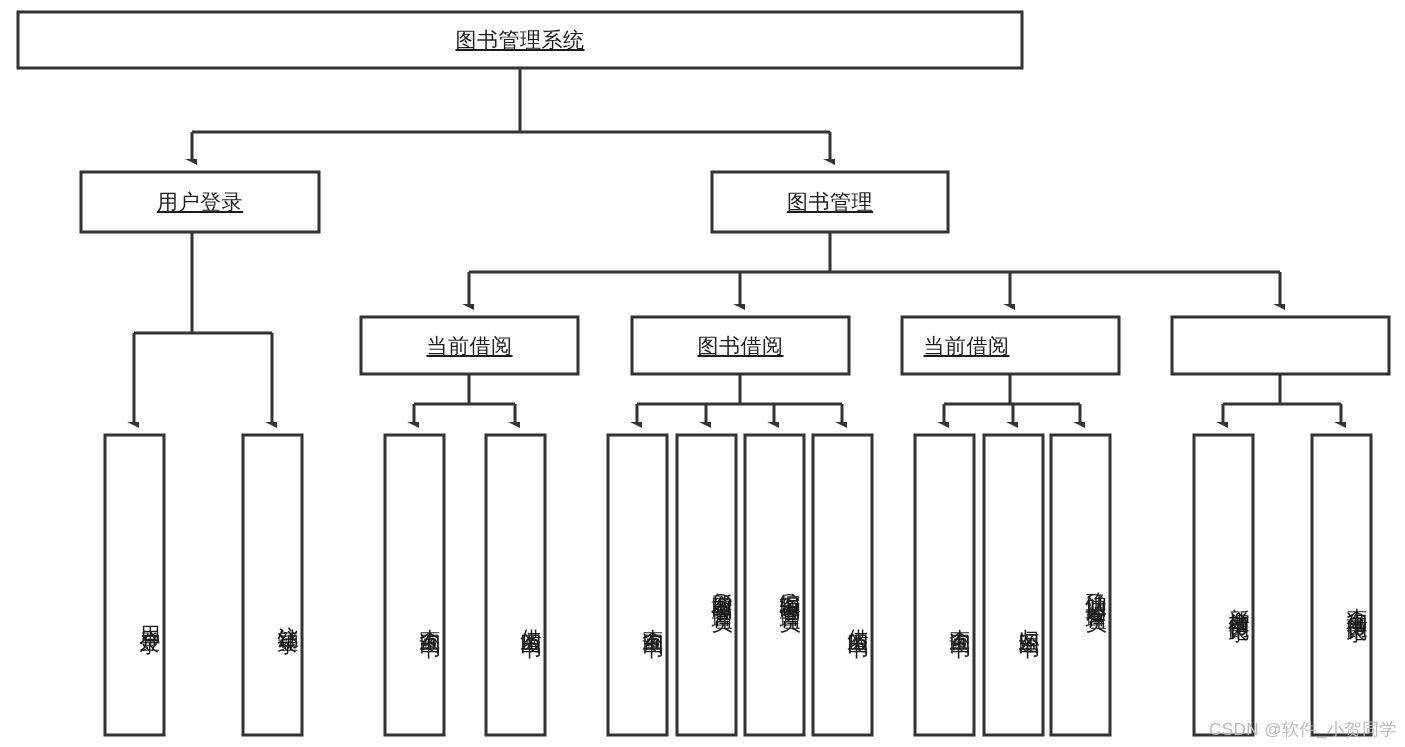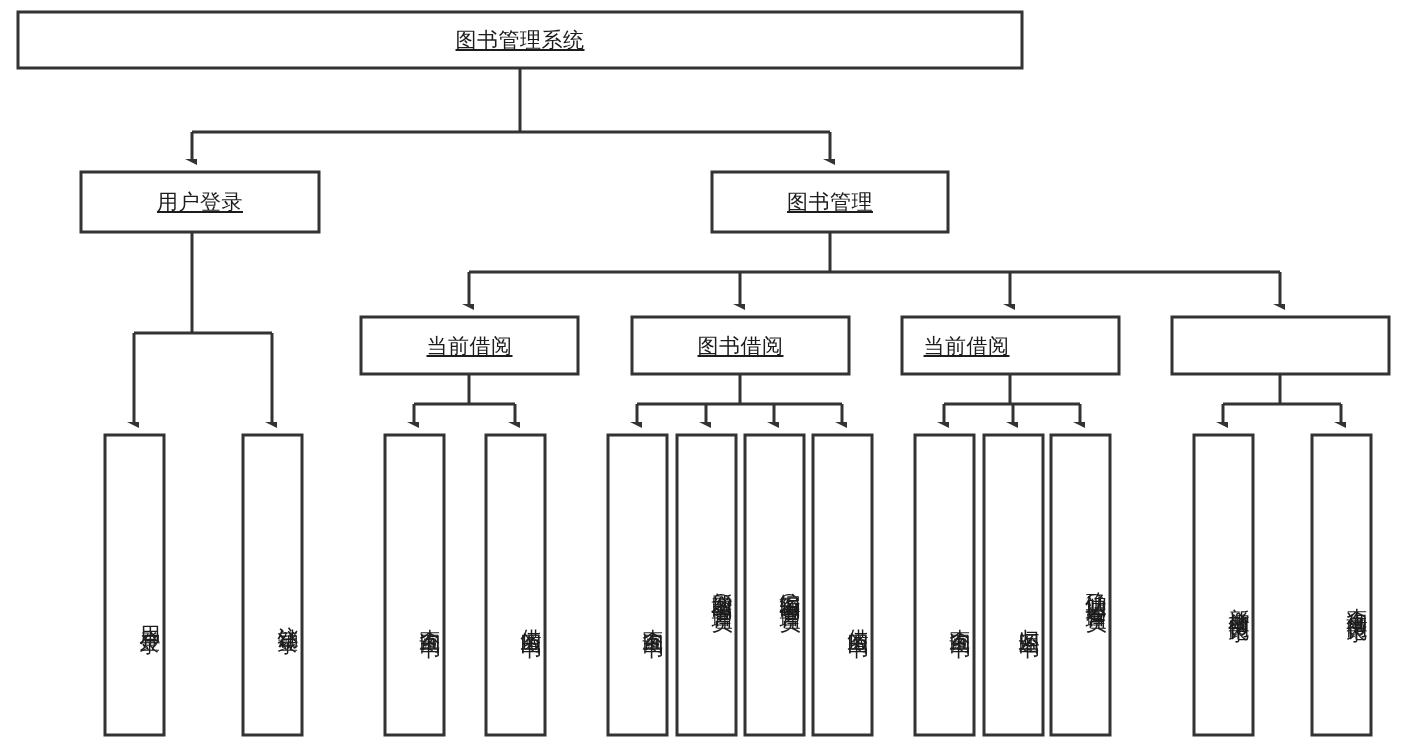--- a/index.html
+++ b/index.html
@@ -183,14 +183,15 @@
   <div class="node-label-v" style="left:745px; top:443px; width:59px; height:290px;">编辑图书（管理员）</div>
   <div class="node-label-v" style="left:813px; top:505px; width:59px; height:225px;">借阅图书</div>
 
   <div class="node-label-v" style="left:915px; top:505px; width:59px; height:225px;">查询图书</div>
   <div class="node-label-v" style="left:984px; top:505px; width:59px; height:225px;">归还图书</div>
   <div class="node-label-v" style="left:1051px; top:443px; width:59px; height:290px;">确认归还（管理员）</div>
 
   <div class="node-label-v" style="left:1194px; top:470px; width:59px; height:260px;">新增借阅记录</div>
   <div class="node-label-v" style="left:1312px; top:470px; width:59px; height:260px;">查询借阅记录</div>
 
+  <div class="watermark">CSDN @软件_小贺同学</div>
 
 </div>
 
 </body></html>

